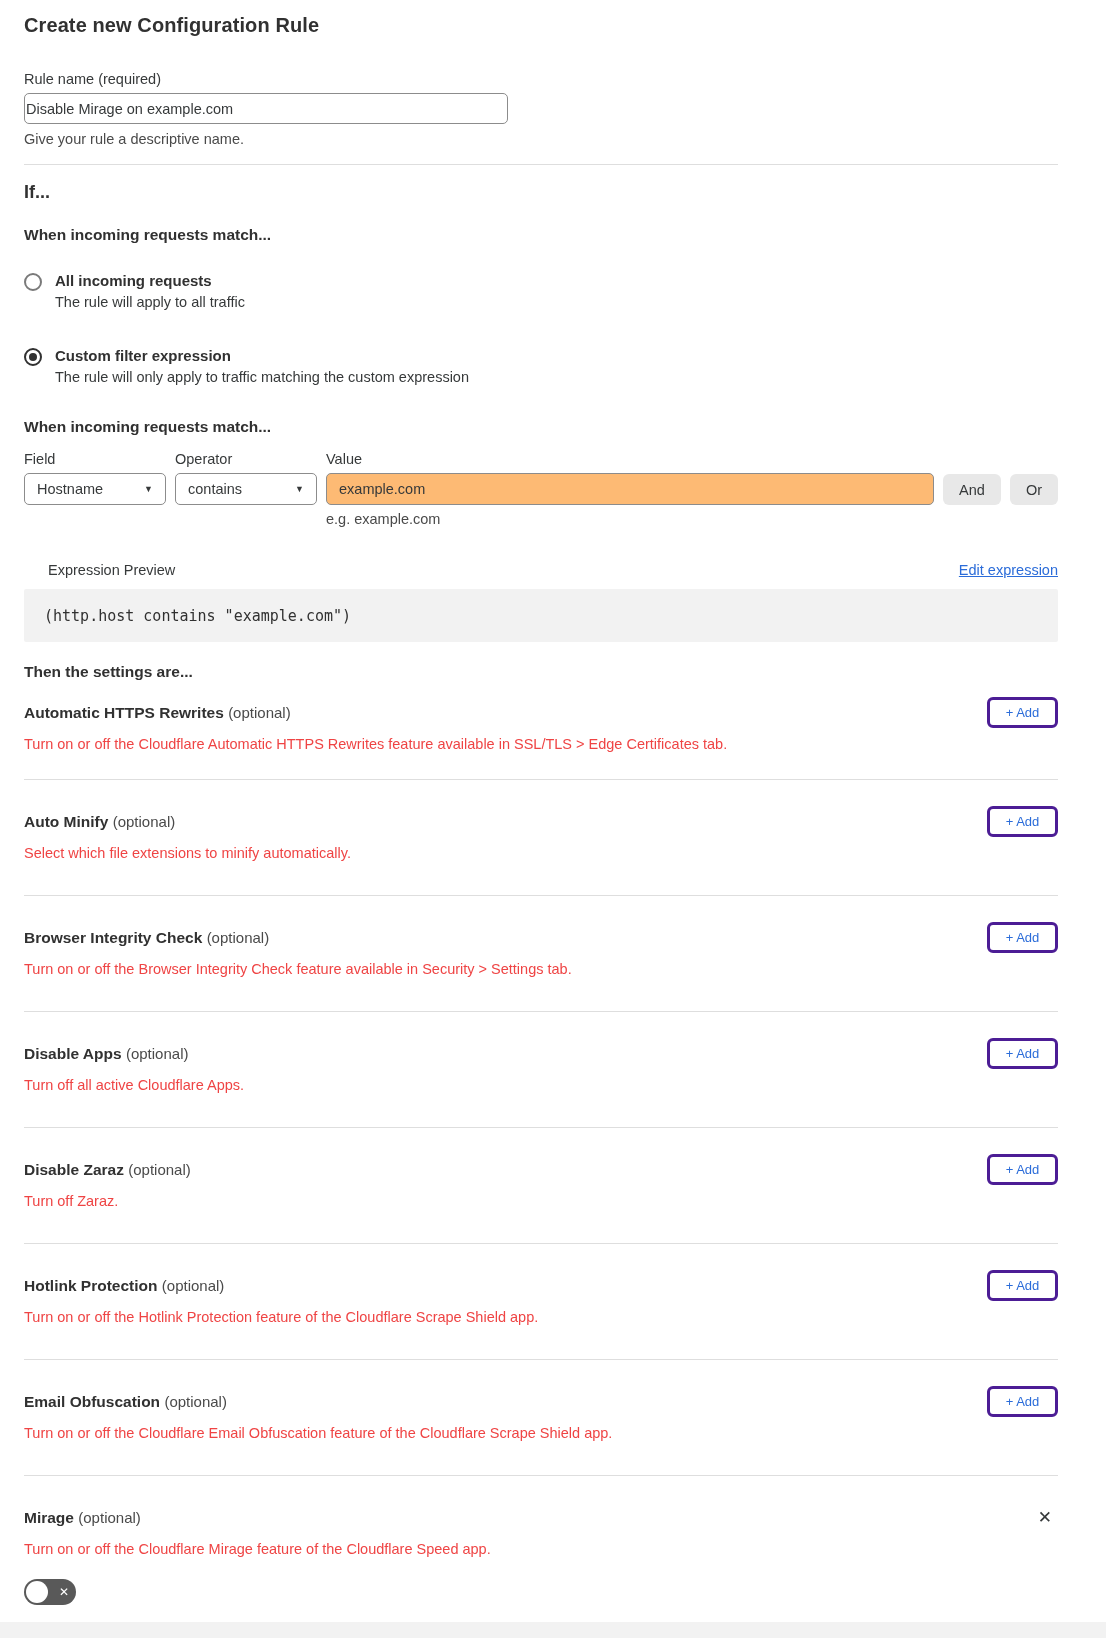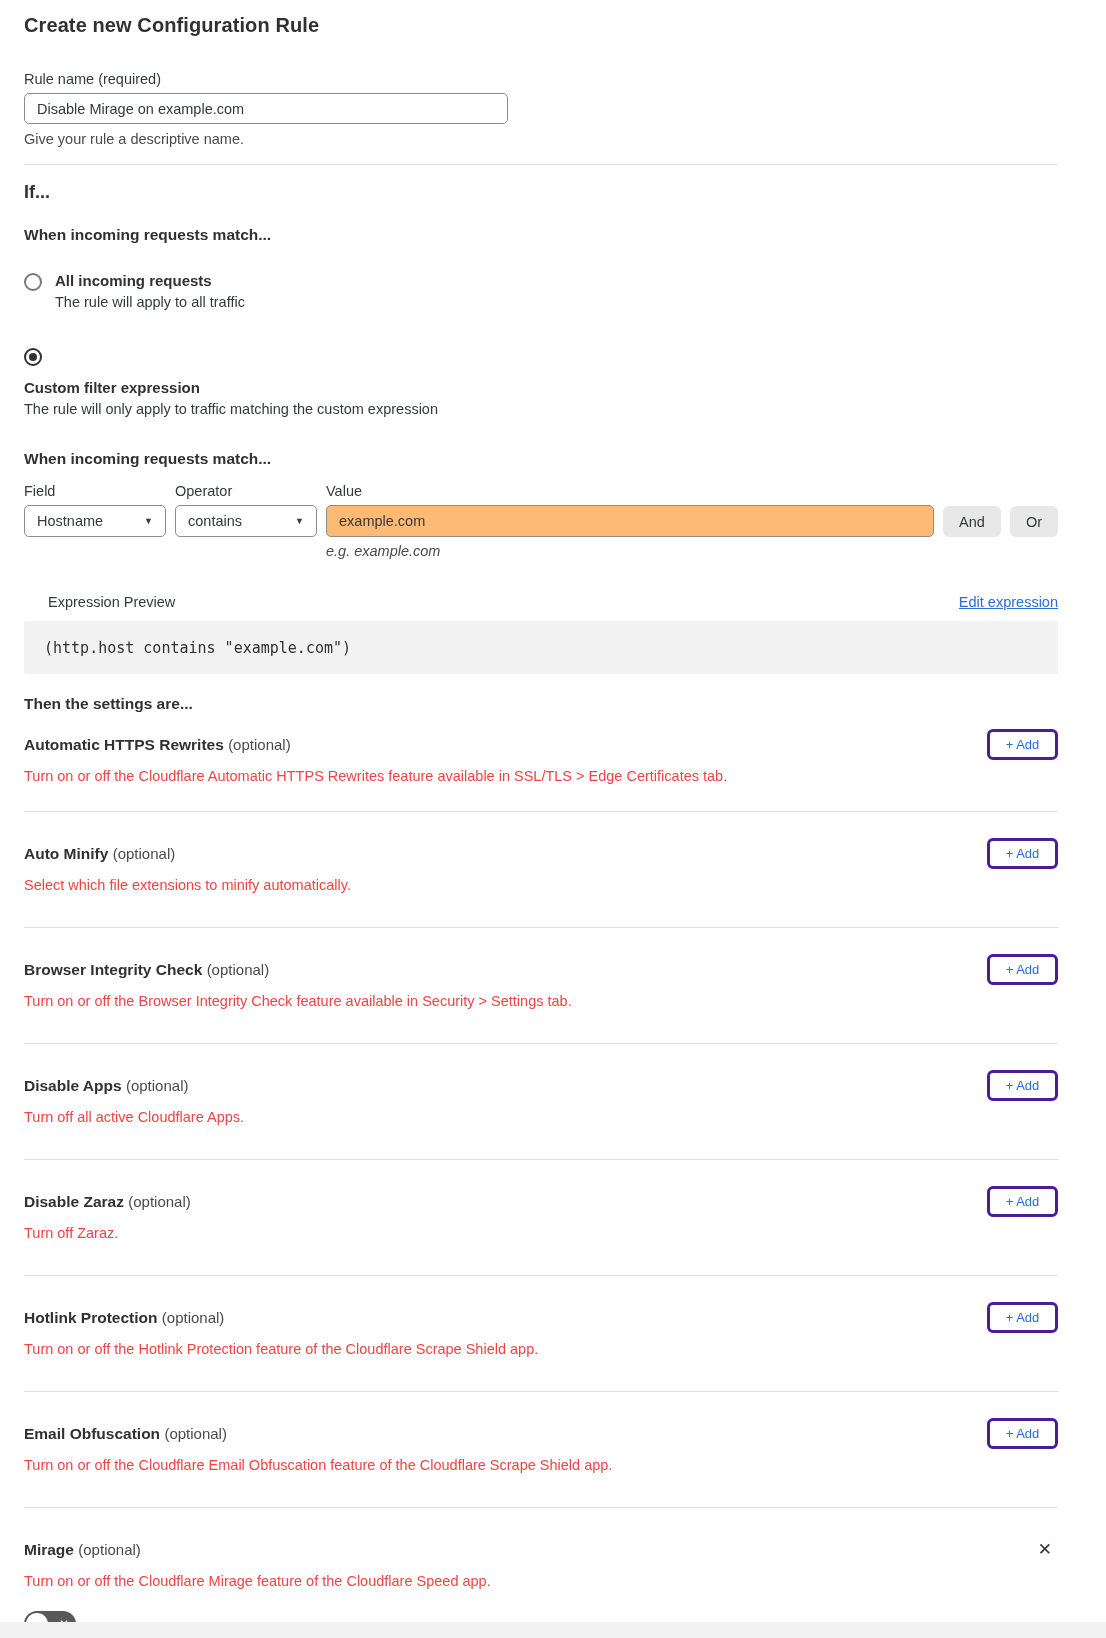--- a/index.html
+++ b/index.html
@@ -12,33 +12,33 @@
     color: #36393a;
     overflow: hidden;
   }
   .container { padding: 14px 48px 0 24px; }
 
   .page-title { font-size: 20px; font-weight: 700; color: #313131; letter-spacing: .1px; }
 
   .field-label { margin-top: 34px; font-size: 14.5px; color: #36393a; }
   .rule-name-input {
     display: block; margin-top: 6px; width: 484px; height: 31px;
-    border: 1px solid #8c8c8c; border-radius: 5px; padding: 0 12px;
+    border: 1px solid #8c8c8c; border-radius: 5px; padding: 0 1px;
     font-family: "Liberation Sans", sans-serif; font-size: 14.5px; color: #36393a;
     background: #fff; outline: none;
   }
   .help-text { margin-top: 7px; font-size: 14.5px; color: #4a4a4a; }
 
   .divider { margin-top: 17px; border: none; border-top: 1px solid #dedede; height: 0; }
 
   .if-heading { margin-top: 17px; font-size: 18px; font-weight: 700; color: #313131; }
   .sub-heading { margin-top: 23px; font-size: 15.5px; font-weight: 700; color: #313131; }
 
   .radio-row { display: flex; margin-top: 28px; gap: 13px; cursor: pointer; }
-  .radio-row + .radio-row { margin-top: 37px; flex-direction: column; }
+  .radio-row + .radio-row { margin-top: 37px; }
   .radio-circle {
     width: 18px; height: 18px; border-radius: 50%;
     border: 2px solid #7a7a7a; background: #fff; flex: 0 0 auto; margin-top: 1px;
     position: relative;
   }
   .radio-row.selected .radio-circle { border-color: #313131; }
   .radio-row.selected .radio-circle::after {
     content: ""; position: absolute; left: 3px; top: 3px; width: 8px; height: 8px;
     border-radius: 50%; background: #313131;
   }
@@ -59,21 +59,21 @@
     flex: 1; height: 32px; border: 1px solid #8c8c8c; border-radius: 5px;
     background: #fdba74; padding: 0 12px;
     font-family: "Liberation Sans", sans-serif; font-size: 14.5px; color: #36393a; outline: none;
   }
   .gray-btn {
     height: 31px; border: none; border-radius: 6px; background: #e8e8e8;
     font-family: "Liberation Sans", sans-serif; font-size: 14.5px; color: #36393a; cursor: pointer;
   }
   .gray-btn.and { width: 58px; }
   .gray-btn.or { width: 48px; }
-  .eg-help { margin-top: 6px; margin-left: 302px; font-size: 14.5px; color: #4a4a4a; font-style: italic; }
+  .eg-help { margin-top: 6px; margin-left: 302px; font-size: 14.5px; color: #4a4a4a; }
 
   .preview-row { margin-top: 35px; display: flex; justify-content: space-between; align-items: baseline; margin-left: 24px; }
   .preview-label { font-size: 14.5px; color: #36393a; }
   .edit-link { font-size: 14.5px; color: #2b6cd9; text-decoration: underline; cursor: pointer; }
   .code-block {
     margin-top: 11px; height: 53px; background: #f2f2f2; border-radius: 2px;
     display: flex; align-items: center; padding: 0 20px;
   }
   .code-text { font-family: "DejaVu Sans Mono", "Liberation Mono", monospace; font-size: 15px; color: #313131; }
 

